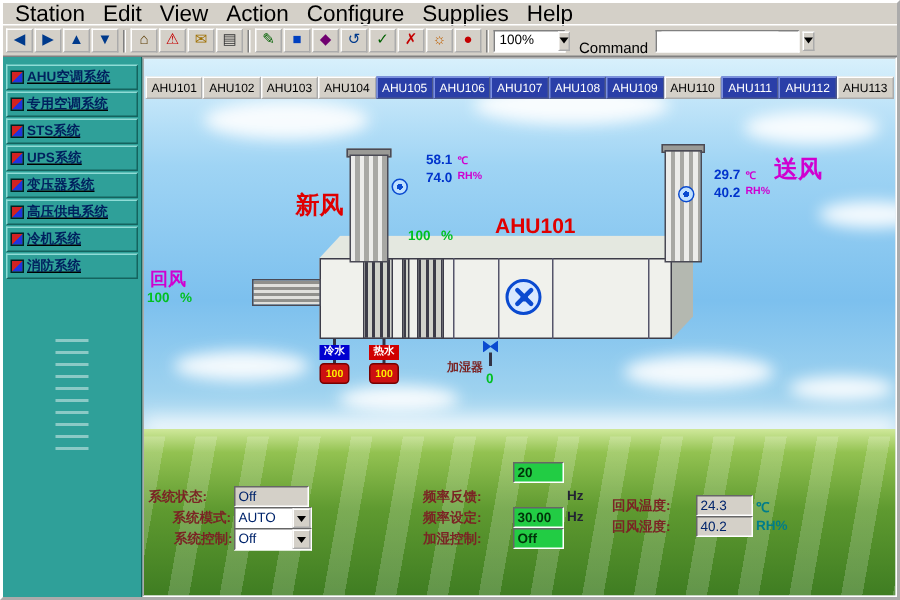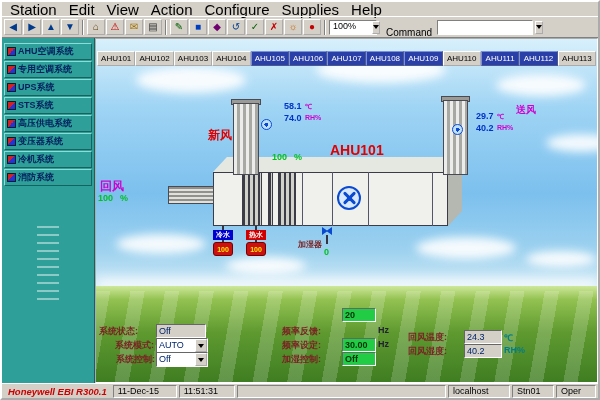--- a/index.html
+++ b/index.html
@@ -26,21 +26,21 @@
   .tb-sep{width:0;height:15px;border-left:1px solid #808080;border-right:1px solid #fff;margin:0 2px;}
   .combo{box-sizing:border-box;height:15px;background:#fff;border:1px solid;
     border-color:#808080 #fff #fff #808080;display:flex;align-items:flex-start;
     font-size:9px;color:#000;padding-left:3px;gap:16px;}
   .combo .arrow-btn{margin-left:auto;width:13px;height:13px;background:#d4d0c8;
     border:1px outset #fff;display:flex;align-items:center;justify-content:center;box-sizing:border-box;}
   .arrow-down{width:0;height:0;border:3px solid transparent;border-top:4px solid #000;margin-top:3px;}
   .cmd-label{font-size:10px;margin:11px 4px 0 8px;}
   .cmd-input{box-sizing:border-box;width:78px;height:13px;border:0;font-size:9px;outline:none;padding:0;}
   
-  .main{flex:1;display:flex;min-height:0;}
+  .main{flex:1;display:flex;min-height:0;text-decoration:underline;}
   .sidebar{width:92px;flex:0 0 92px;background:#2fa099;padding-top:4px;
     border-right:1px solid #14635e;}
   .side-item{height:15px;margin:1px 2px;display:flex;align-items:center;gap:2px;
     padding-left:2px;font-size:9px;font-weight:bold;color:#00215e;background:#2fa099;
     border:1px solid;border-color:#8fdcd6 #14635e #14635e #8fdcd6;white-space:nowrap;overflow:hidden;}
   .bullet{width:7px;height:7px;flex:0 0 7px;background:linear-gradient(135deg,#d22222 50%,#2233dd 50%);border:1px solid #022;}
   .watermark{width:22px;height:80px;margin:34px auto 0;opacity:.55;
     background:repeating-linear-gradient(0deg,rgba(255,255,255,.8) 0 2px,transparent 2px 8px);}
   
   .stage{position:relative;flex:1;overflow:hidden;border:1px inset #fff;
@@ -162,33 +162,33 @@
       <div class="side-item">
           <span class="bullet"></span>
           <span>AHU空调系统</span>
         </div>
       <div class="side-item">
           <span class="bullet"></span>
           <span>专用空调系统</span>
         </div>
       <div class="side-item">
           <span class="bullet"></span>
+          <span>STS系统</span>
+        </div>
+      <div class="side-item">
+          <span class="bullet"></span>
           <span>UPS系统</span>
         </div>
       <div class="side-item">
           <span class="bullet"></span>
-          <span>STS系统</span>
+          <span>变压器系统</span>
         </div>
       <div class="side-item">
           <span class="bullet"></span>
           <span>高压供电系统</span>
-        </div>
-      <div class="side-item">
-          <span class="bullet"></span>
-          <span>变压器系统</span>
         </div>
       <div class="side-item">
           <span class="bullet"></span>
           <span>冷机系统</span>
         </div>
       <div class="side-item">
           <span class="bullet"></span>
           <span>消防系统</span>
         </div>
       <div class="watermark"></div>
@@ -243,22 +243,22 @@
 
       <div class="tower-cap" style="left:135px;top:60px;width:30px;height:6px"></div>
       <div class="tower" style="left:137px;top:64px;width:26px;height:72px"></div>
       <div class="tower-cap" style="left:345px;top:57px;width:29px;height:6px"></div>
       <div class="tower" style="left:347px;top:61px;width:25px;height:75px"></div>
       <div class="grille" style="left:72px;top:147px;width:46px;height:18px"></div>
 
       <div class="sensor" style="left:165px;top:80px"></div>
       <div class="sensor" style="left:356px;top:85px"></div>
 
-      <span class="lbl" style="left:112px;top:88px;font-size:12px;color:#e00000">新风</span>
-      <span class="lbl" style="left:420px;top:64px;font-size:10px;color:#d000d0">送风</span>
+      <span class="lbl" style="left:101px;top:88px;font-size:16px;color:#e00000">新风</span>
+      <span class="lbl" style="left:420px;top:64px;font-size:16px;color:#d000d0">送风</span>
       <span class="lbl" style="left:4px;top:139px;font-size:12px;color:#d000d0">回风</span>
       <span class="lbl" style="left:234px;top:103px;font-size:14px;color:#e00000">AHU101</span>
 
       <span class="val" style="left:188px;top:62px;color:#0033cc">58.1</span>
       <span class="unit" style="left:209px;top:63px;color:#d000d0">℃</span>
       <span class="val" style="left:188px;top:74px;color:#0033cc">74.0</span>
       <span class="unit" style="left:209px;top:75px;color:#d000d0">RH%</span>
       <span class="val" style="left:176px;top:113px;color:#00c020">100</span>
       <span class="val" style="left:198px;top:113px;color:#00c020">%</span>
 
@@ -311,23 +311,14 @@
       <span class="fld-label" style="left:312px;top:292px">回风温度:</span>
       <div class="fld-box" style="left:368px;top:291px;width:32px">24.3</div>
       <span class="fld-unit" style="left:408px;top:292px">℃</span>
       <span class="fld-label" style="left:312px;top:306px">回风湿度:</span>
       <div class="fld-box" style="left:368px;top:305px;width:32px">40.2</div>
       <span class="fld-unit" style="left:408px;top:306px">RH%</span>
 
     </div>
   </div>
 
-  <div class="statusbar">
-    <span class="sb-brand">Honeywell EBI R300.1</span>
-    <span class="sb-cell" style="width:54px">11-Dec-15</span>
-    <span class="sb-cell" style="width:46px">11:51:31</span>
-    <span class="sb-spacer"></span>
-    <span class="sb-cell" style="width:52px">localhost</span>
-    <span class="sb-cell" style="width:32px">Stn01</span>
-    <span class="sb-cell" style="width:30px">Oper</span>
-  </div>
 
 </div>
 
 </body></html>

